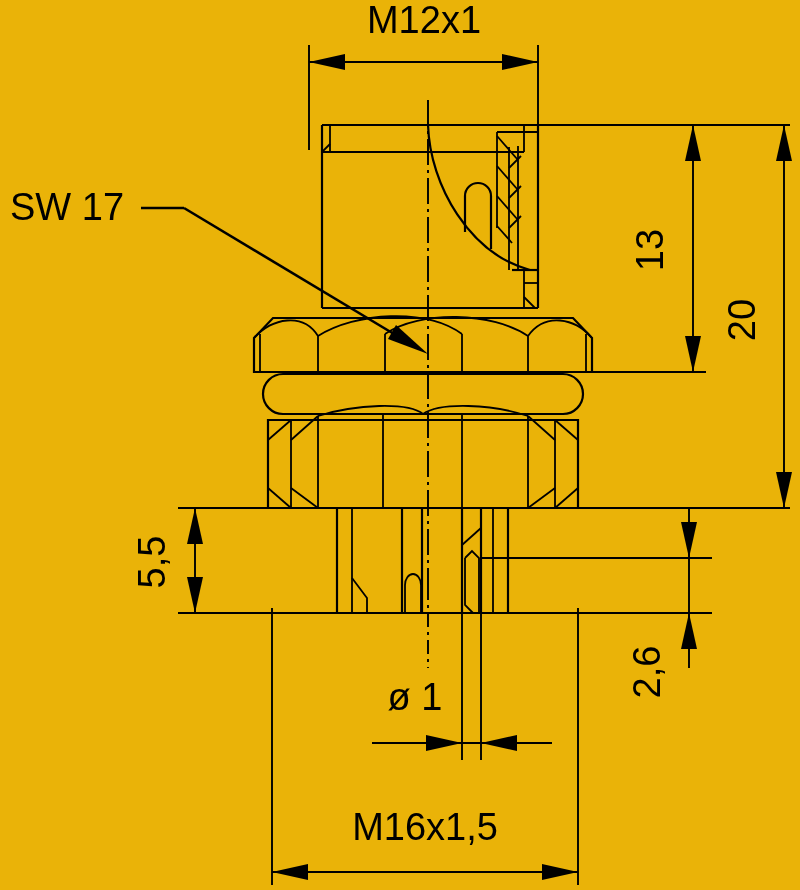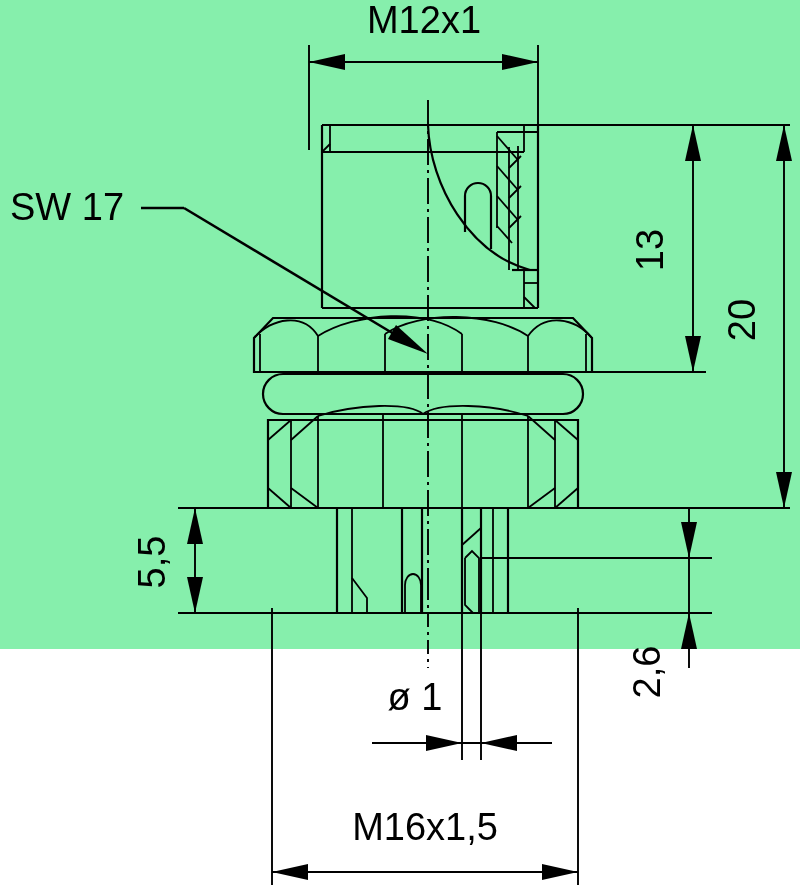--- a/index.html
+++ b/index.html
@@ -9,22 +9,22 @@
   }
   body {
     width: 800px;
     height: 890px;
     font-family: "Liberation Sans", sans-serif;
     overflow: hidden;
   }
   #drawing-root {
     position: relative;
     width: 800px;
-    height: 649px;
-    background: #86efac;
+    height: 890px;
+    background: #eab308;
   }
   svg.sheet {
     display: block;
     width: 800px;
     height: 890px;
   }
   .obj {
     fill: none;
     stroke: #000000;
     stroke-width: 2.2;

